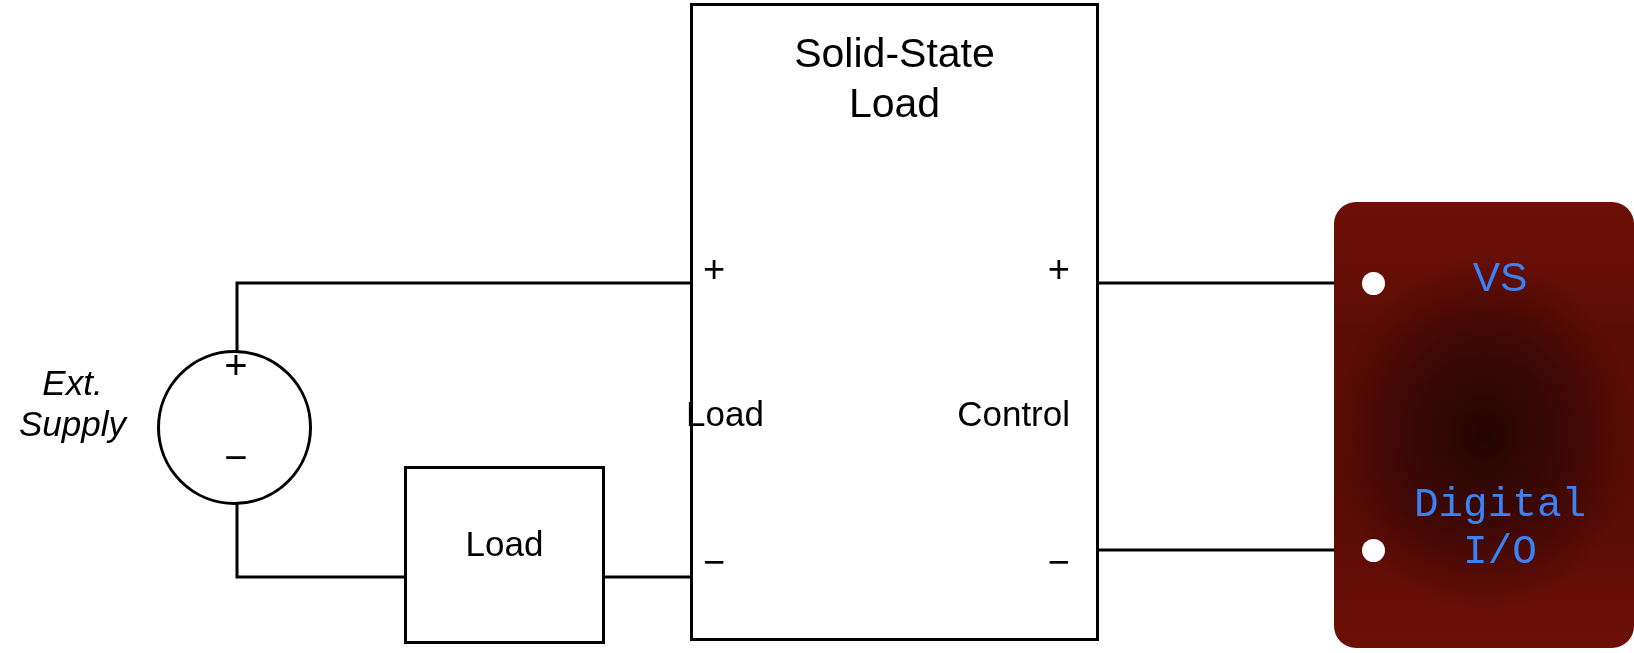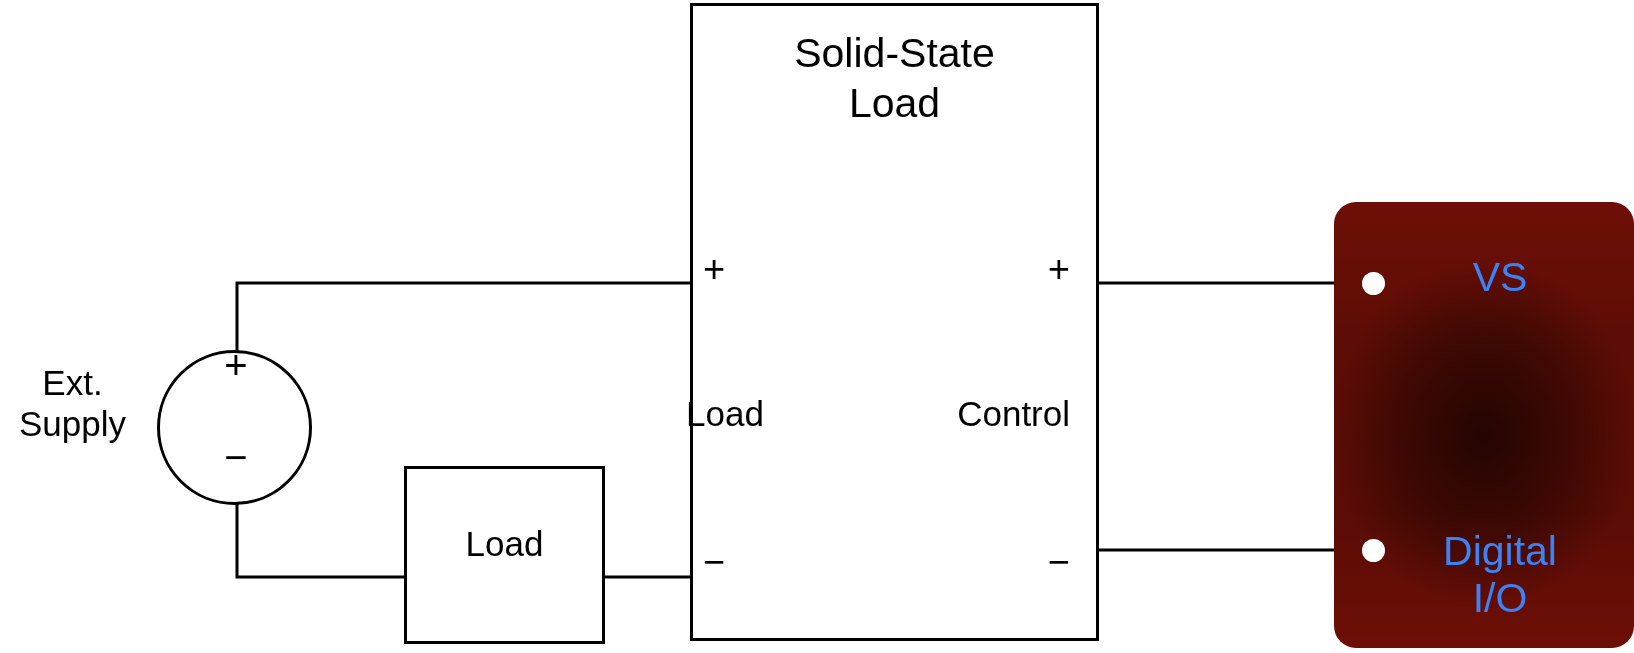--- a/index.html
+++ b/index.html
@@ -27,20 +27,21 @@
   
   .supply-label {
     position: absolute;
     left: 0px;
     top: 362px;
     width: 145px;
     text-align: center;
     font-size: 35px;
     line-height: 41px;
     white-space: pre-line;
+    font-style: italic;
   }
   .source-circle {
     position: absolute;
     left: 157px;
     top: 350px;
     width: 155px;
     height: 155px;
     border: 3px solid #000;
     border-radius: 50%;
     box-sizing: border-box;
@@ -148,21 +149,21 @@
   .device-dot-dio { left: 1362px; top: 539px; }
   .device-text {
     position: absolute;
     color: #3b82f6;
     font-size: 41px;
     line-height: 47px;
     text-align: center;
     white-space: pre-line;
   }
   .device-text-vs  { left: 1400px; top: 254px; width: 200px; }
-  .device-text-dio { left: 1400px; top: 528px; width: 200px; }
+  .device-text-dio { left: 1400px; top: 482px; width: 200px; font-family: Liberation Mono, monospace; }
 </style>
 </head>
 <body>
 
 <div id="canvas">
 
   <svg id="wires" viewBox="0 0 1634 653" width="1634" height="653">
     <g stroke="#000000" stroke-width="3" fill="none" stroke-linecap="square">
 
       <path d="M 237 350 L 237 283 L 692 283"></path>

